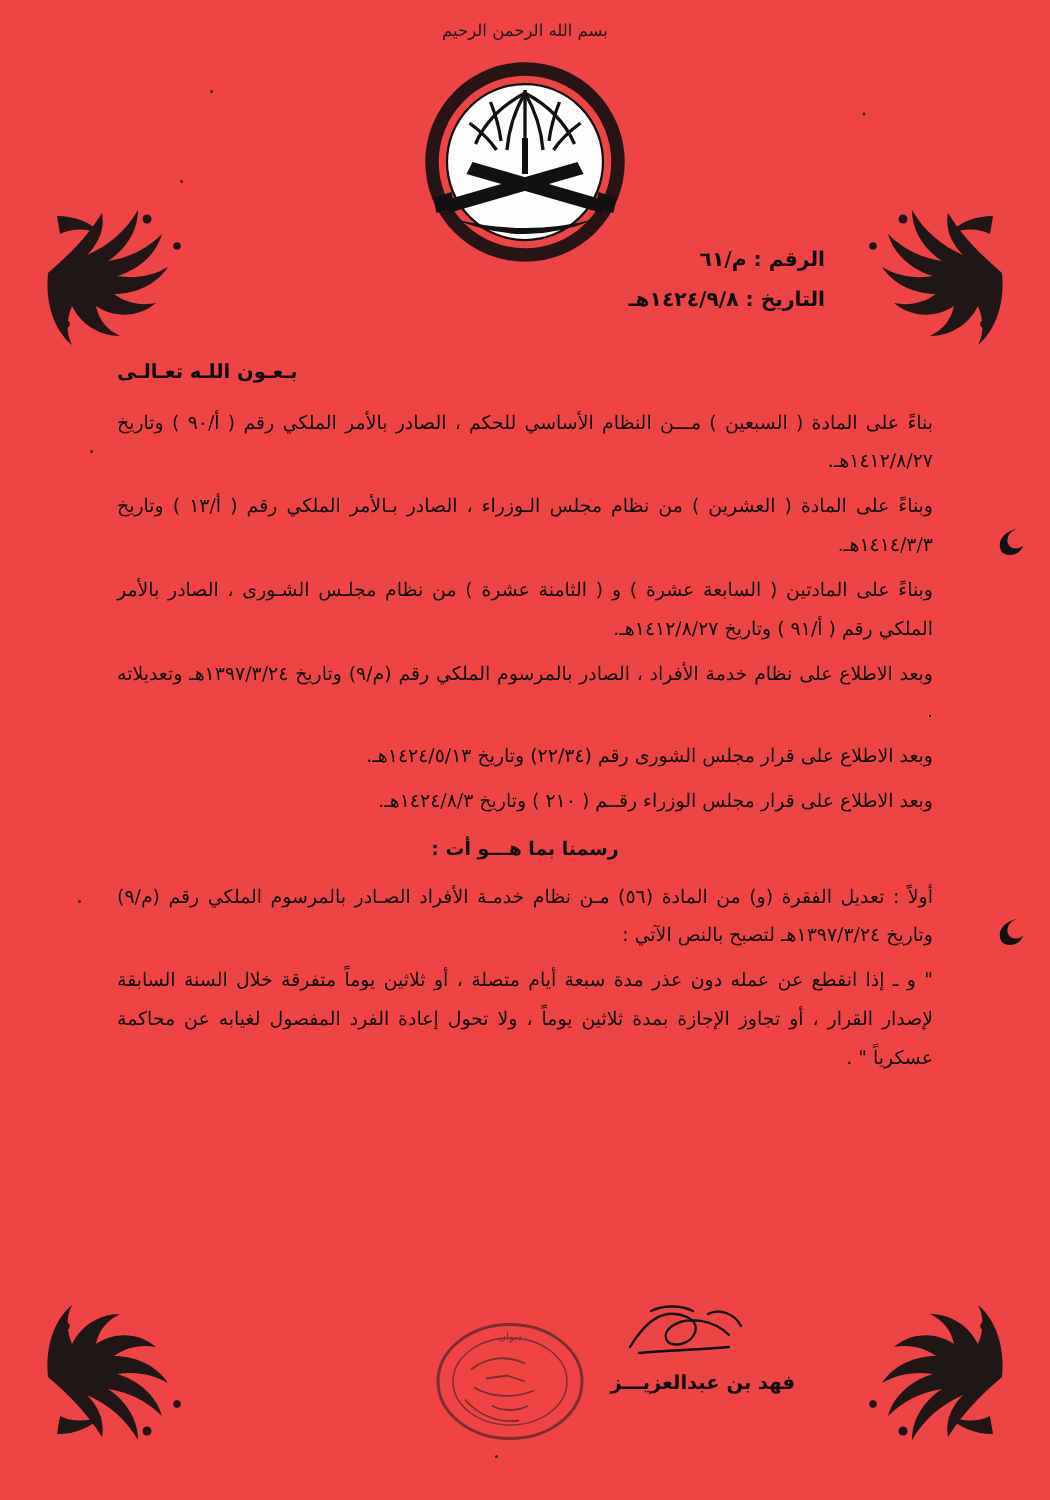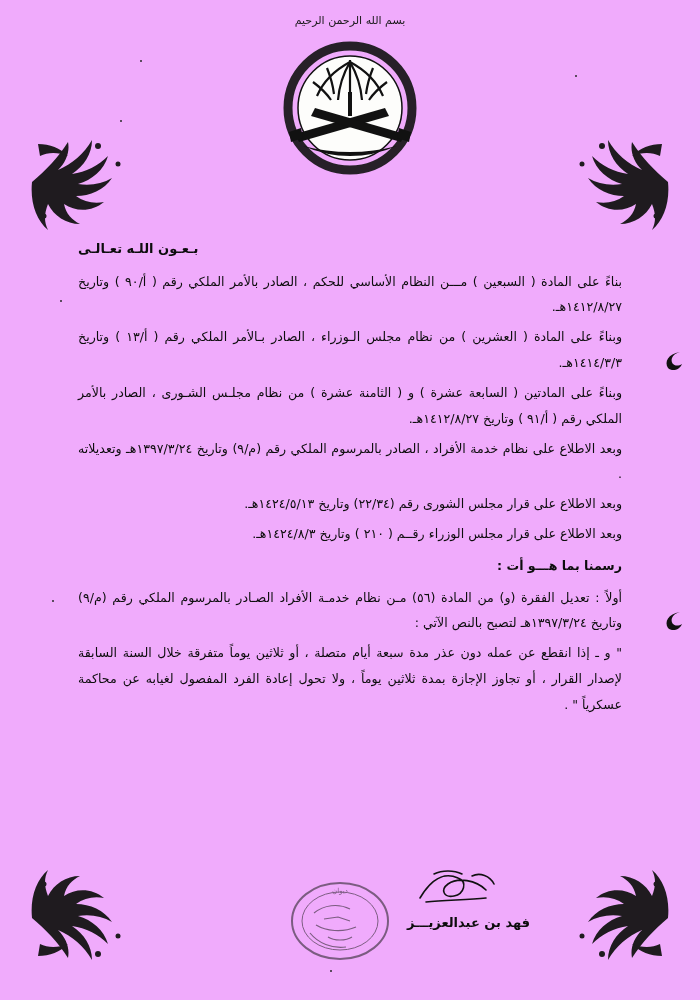--- a/index.html
+++ b/index.html
@@ -12,21 +12,21 @@
     height: 1000px;
     position: relative;
     font-family: "DejaVu Sans", sans-serif;
     color: #0d0d0d;
     overflow: hidden;
   }
 
   .page {
     position: absolute;
     inset: 0;
-    background: #f0abfc;
+    background: #ef4444;
   }
 
   
   .ornament {
     position: absolute;
     width: 120px;
     height: 120px;
     opacity: 0.95;
   }
   .orn-tl { top: 130px; left: 28px; }
@@ -90,21 +90,21 @@
   .center-line.t2 { font-size: 13px; margin-bottom: 4px; }
   .center-line.t3 { font-size: 12.6px; margin-bottom: 8px; text-align: center; }
 
   p.para {
     margin: 0 0 4px 0;
     text-align: justify;
     text-justify: inter-word;
   }
 
   .resolve {
-    text-align: right;
+    text-align: center;
     font-weight: bold;
     margin: 6px 0 6px 0;
     letter-spacing: 1px;
   }
 
   .clause {
     margin: 0 0 4px 0;
     text-align: justify;
   }
   .clause .lbl {
@@ -237,20 +237,24 @@
       <g fill="#141414">
         <path d="M4 52 C18 40 30 28 40 12 C42 22 38 32 30 40 C44 34 56 24 64 10 C64 24 56 36 44 44 C58 42 70 36 80 26 C76 40 64 50 50 54 C62 56 74 54 84 48 C76 60 62 66 48 66 C56 72 66 74 76 72 C64 82 48 82 36 74 C38 84 44 90 52 94 C38 94 26 86 20 74 C16 84 16 92 20 100 C8 90 2 72 4 52 Z"></path>
         <path d="M10 14 C22 14 32 18 40 26 C30 22 20 22 12 26 Z"></path>
         <circle cx="70" cy="16" r="3"></circle>
         <circle cx="90" cy="34" r="2.5"></circle>
         <circle cx="16" cy="86" r="2.5"></circle>
       </g>
     </svg>
   </div>
 
+  <div class="doc-meta">
+    <div>الرقم : م/٦١</div>
+    <div>التاريخ : ١٤٢٤/٩/٨هـ</div>
+  </div>
 
   <div class="edge-mark edge-1">
     <svg viewBox="0 0 22 22" width="22" height="22" aria-hidden="true">
       <path d="M18 2 C6 4 2 12 6 18 C10 22 18 20 20 14 C14 18 8 14 10 8 C11 5 14 3 18 2 Z" fill="#111"></path>
     </svg>
   </div>
   <div class="edge-mark edge-2">
     <svg viewBox="0 0 22 22" width="22" height="22" aria-hidden="true">
       <path d="M18 2 C6 4 2 12 6 18 C10 22 18 20 20 14 C14 18 8 14 10 8 C11 5 14 3 18 2 Z" fill="#111"></path>
     </svg>

